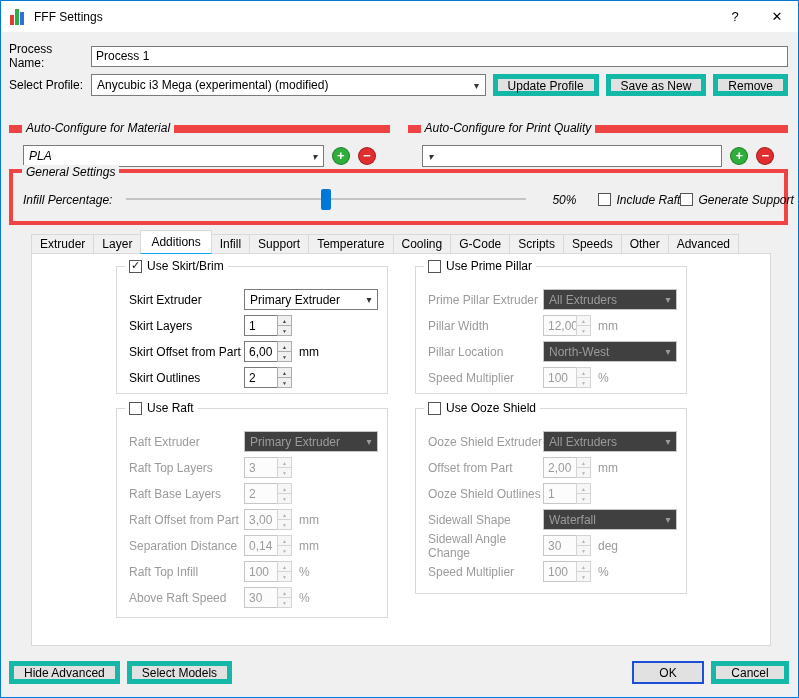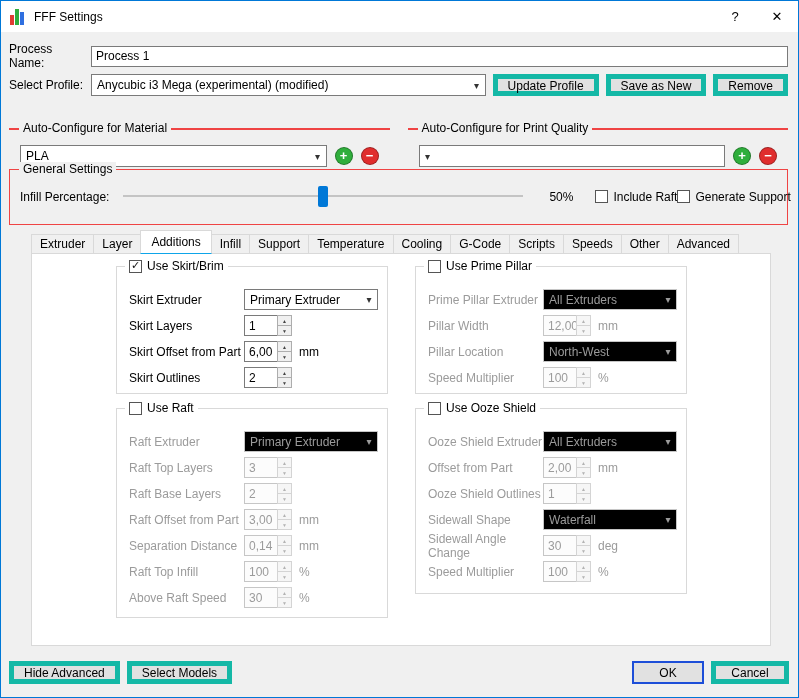--- a/index.html
+++ b/index.html
@@ -35,21 +35,21 @@
   .checkbox.checked .glyph { visibility:visible; }
   
   .hrow { position:absolute; left:8px; right:10px; display:flex; align-items:center; }
   .row-process { top:44px; height:22px; }
   .row-profile { top:73px; height:22px; }
   .flabel { width:82px; flex:none; }
   .text-input { flex:1; height:21px; border:1px solid #7a7a7a; background:#fff; font:inherit; padding:0 4px; }
   .profile-select { flex:1; height:22px; }
   .row-profile .btn { margin-left:7px; flex:none; }
   
-  .groupbox { position:relative; border:1px solid #ef4444; }
+  .groupbox { position:relative; border:4px solid #ef4444;font-style:italic; }
   .gb-legend { position:absolute; top:-8px; left:9px; background:#f0f0f0; padding:0 4px; white-space:nowrap; }
   .row-autoconf { top:102px; height:52px; display:flex; gap:18px; }
   .row-autoconf .groupbox { flex:1; }
   .ac-inner { position:absolute; top:16px; left:10px; right:10px; display:flex; align-items:center; gap:8px; }
   .ac-inner .select { flex:1; height:22px; }
   .circle-btn { width:18px; height:18px; flex:none; border-radius:50%; color:#fff; font-weight:bold; font-size:13px; line-height:16px; text-align:center; border:1px solid rgba(0,0,0,.3); }
   .circle-btn.green { background:#2fae3c; }
   .circle-btn.red { background:#e02d2d; }
   
   .general-group { position:absolute; top:168px; left:8px; right:10px; height:56px; }
@@ -74,21 +74,21 @@
   .group .row { display:flex; align-items:center; height:21px; margin-bottom:5px; }
   .rlabel { width:115px; flex:none; }
   .select.ctl { width:134px; flex:none; }
   .unit { margin-left:7px; }
   .g-skirt { left:84px; top:12px; width:272px; height:128px; }
   .g-prime { left:383px; top:12px; width:272px; height:128px; }
   .g-raft  { left:84px; top:154px; width:272px; height:210px; }
   .g-ooze  { left:383px; top:154px; width:272px; height:186px; }
   
   .group.disabled .rlabel, .group.disabled .unit { color:#9b9b9b; }
-  .group.disabled .select { background:#000000; border-color:#c6c6c6; }
+  .group.disabled .select { background:#404040; border-color:#c6c6c6; }
   .group.disabled .select .sval { color:#9b9b9b; }
   .group.disabled .select .arrow { color:#9b9b9b; }
   .group.disabled .spin .spin-val { color:#9b9b9b; border-color:#c6c6c6; background:#fcfcfc; }
   .group.disabled .spin .spin-btn { color:#b3b3b3; border-color:#d4d4d4; background:#f6f6f6; }
   
   .footer { position:absolute; left:8px; right:9px; top:660px; display:flex; gap:7px; align-items:center; }
   .footer .btn { height:23px; }
   .footer .f-spacer { flex:1; }
   .btn.ok { width:72px; border:2px solid #1d4ed8; padding:0; }
   .btn.cancel { width:78px; }

